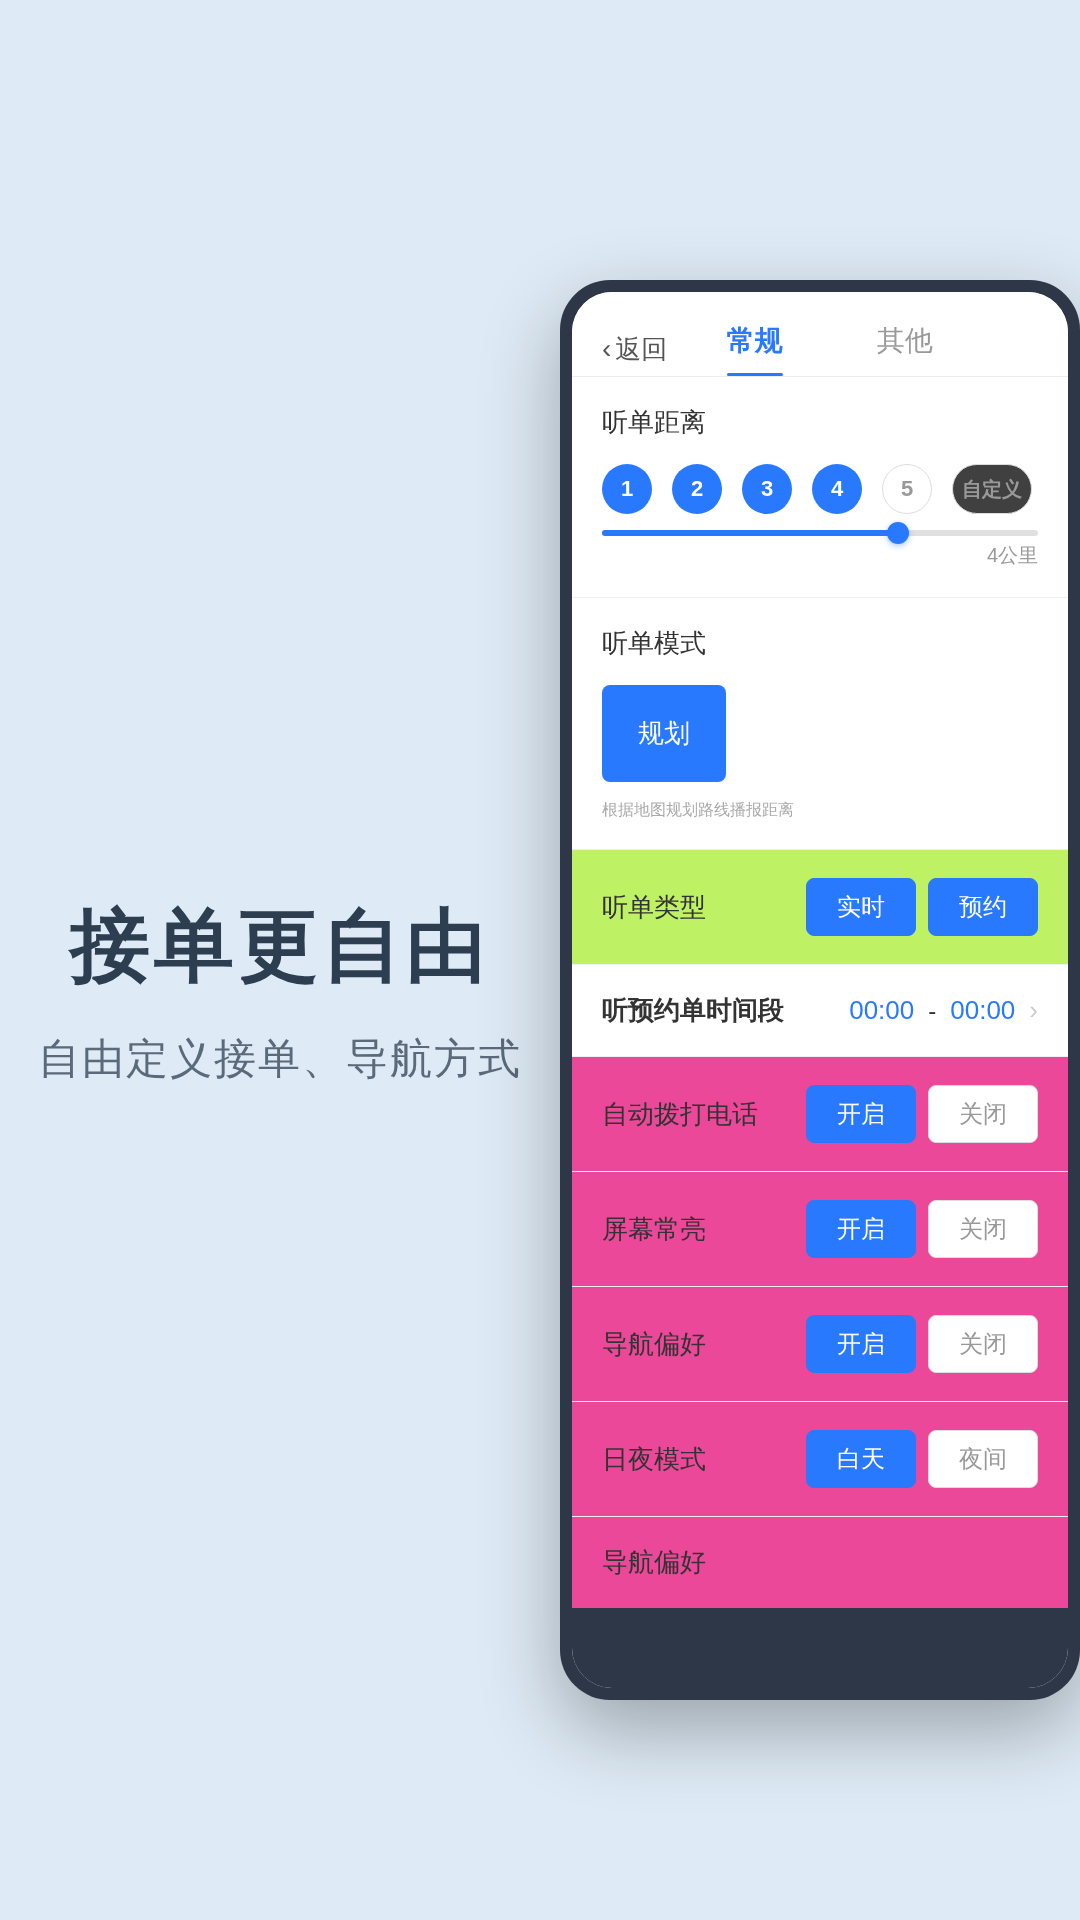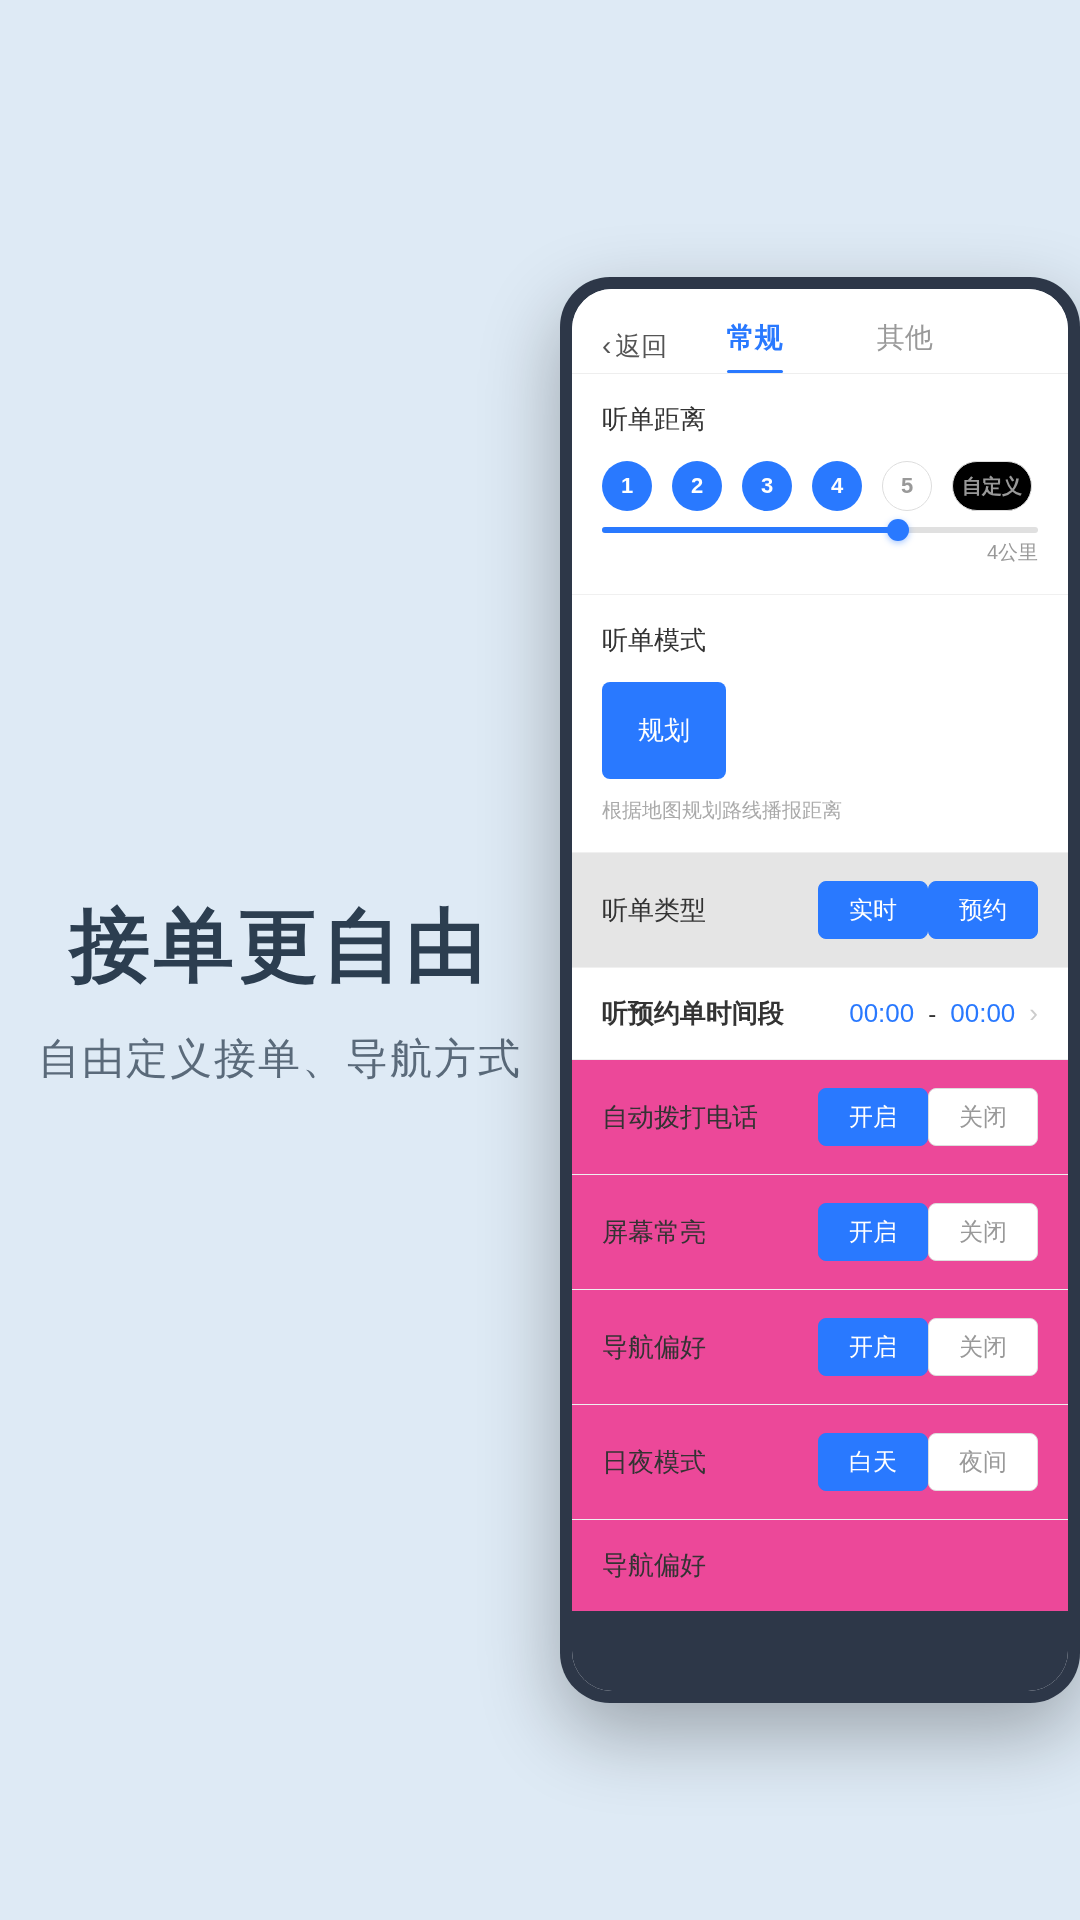--- a/index.html
+++ b/index.html
@@ -155,21 +155,21 @@
 
     .distance-btn.inactive {
       background: #fff;
       color: #999;
       border: 1.5px solid #ddd;
     }
 
     .distance-btn.custom {
       width: 80px;
       border-radius: 25px;
-      background: #000000;
+      background: #404040;
       color: #999;
       border: 1.5px solid #ddd;
       font-size: 20px;
     }
 
     .slider-container {
       position: relative;
       margin: 4px 0;
     }
 
@@ -219,21 +219,21 @@
       display: inline-block;
       margin-right: 12px;
     }
 
     .mode-btn.active-blue {
       background: #2979ff;
       color: #fff;
     }
 
     .mode-hint {
-      font-size: 20px;
+      font-size: 16px;
       color: #aaa;
       margin-top: 18px;
     }
 
     
     .row-item {
       display: flex;
       align-items: center;
       justify-content: space-between;
       padding: 28px 30px;
@@ -241,20 +241,21 @@
       background: #ec4899;
     }
 
     .row-label {
       font-size: 26px;
       color: #333;
     }
 
     .toggle-group {
       display: flex;
+      gap: 12px;
       justify-content: flex-end;
     }
 
     .toggle-btn {
       padding: 12px 30px;
       border-radius: 8px;
       font-size: 24px;
       cursor: pointer;
       border: 1.5px solid #ddd;
     }
@@ -305,21 +306,21 @@
       font-size: 26px;
     }
 
     
     .order-type-row {
       display: flex;
       align-items: center;
       justify-content: space-between;
       padding: 28px 30px;
       border-bottom: 1px solid #f0f0f0;
-      background: #e5e5e5;
+      background: #bef264;
     }
 
     .dark-footer {
       background: #2d3748;
       height: 80px;
     }
   </style>
 </head>
 <body>
 

